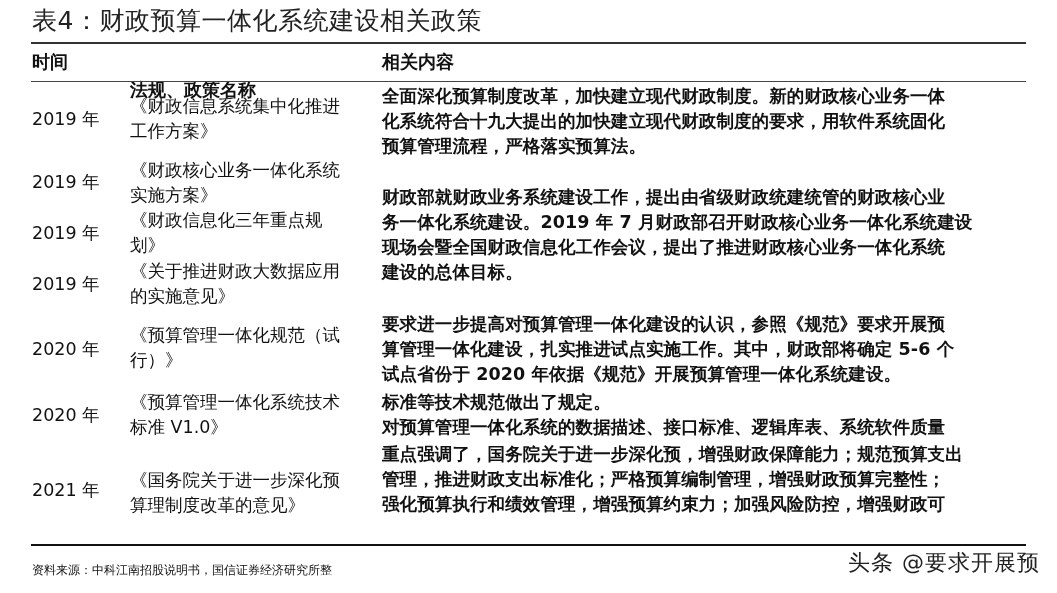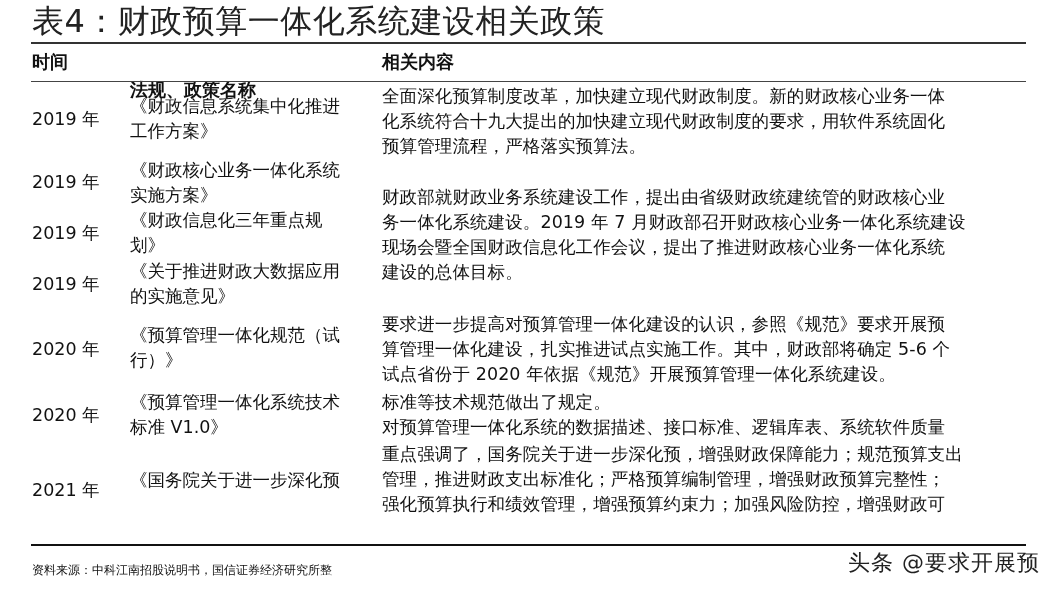--- a/index.html
+++ b/index.html
@@ -3,37 +3,37 @@
 <meta charset="utf-8">
 <style>
   html, body { margin: 0; padding: 0; background: #ffffff; }
   body {
     width: 1057px; height: 593px; position: relative; overflow: hidden;
     font-family: "DejaVu Sans", "Liberation Sans", sans-serif;
     color: #111111;
   }
   .title {
     position: absolute; left: 32px; top: 5px;
-    font-size: 32px; color: #222222; letter-spacing: 0.5px; line-height: 32px;
+    font-size: 25px; color: #222222; letter-spacing: 0.5px; line-height: 32px;
   }
   .rule { position: absolute; left: 31px; width: 995px; background: #333; }
   .rule.top { top: 42px; height: 2px; }
   .rule.head { top: 81px; height: 1px; background:#444; }
   .rule.bottom { top: 544px; height: 2px; background:#111; }
 
   .hdr { position: absolute; top: 46px; height: 32px; line-height: 32px;
          font-size: 18px; font-weight: bold; color: #111; }
   .hdr.c1 { left: 32px; }
   .hdr.c2 { left: 130px; margin-top: 28px; }
   .hdr.c3 { left: 382px; text-align: center; }
 
   .cell { position: absolute; font-size: 17.5px; line-height: 25px; color: #111; }
   .year { left: 32px; width: 90px; }
   .name { left: 130px; width: 245px; }
-  .content { left: 382px; width: 645px; letter-spacing: 0.1px; }
+  .content { left: 382px; width: 645px; letter-spacing: 0.1px; font-weight: bold; }
 
   .source {
     position: absolute; left: 32px; top: 556px; font-size: 12px; line-height: 28px; color: #111;
   }
   .watermark {
     position: absolute; left: 848px; top: 549px; font-size: 22px; line-height: 28px;
     color: #222; letter-spacing: 1px;
   }
 </style>
 </head>
@@ -113,20 +113,21 @@
   <div class="cell content" style="top:390px">
     <div>标准等技术规范做出了规定。</div>
     <div>对预算管理一体化系统的数据描述、接口标准、逻辑库表、系统软件质量</div>
   </div>
 </div>
 
 <div>
   <div class="cell year" style="top:478px">2021 年</div>
   <div class="cell name" style="top:468px">
     <div>《国务院关于进一步深化预</div>
+    <div>算理制度改革的意见》</div>
   </div>
   <div class="cell content" style="top:442px">
     <div>重点强调了，国务院关于进一步深化预，增强财政保障能力；规范预算支出</div>
     <div>管理，推进财政支出标准化；严格预算编制管理，增强财政预算完整性；</div>
     <div>强化预算执行和绩效管理，增强预算约束力；加强风险防控，增强财政可</div>
   </div>
 </div>
 
 <div class="rule bottom"></div>
 

